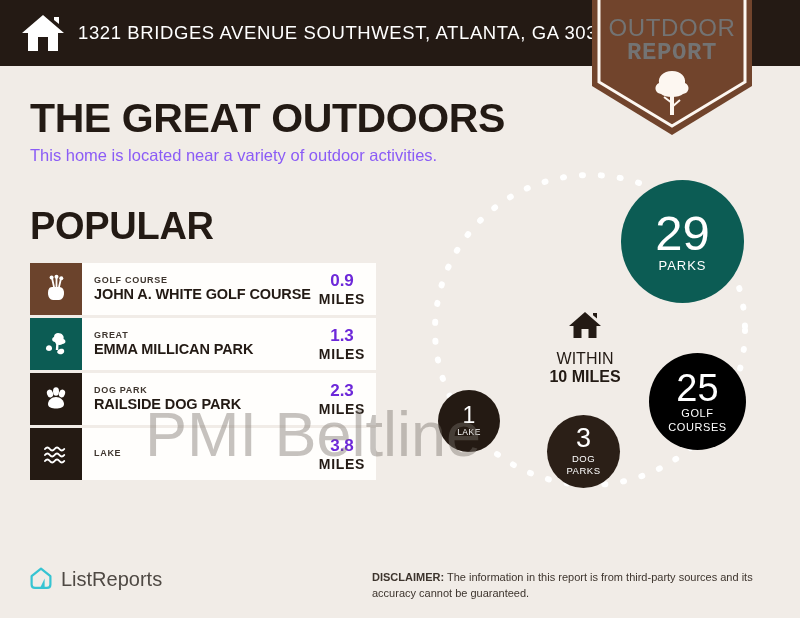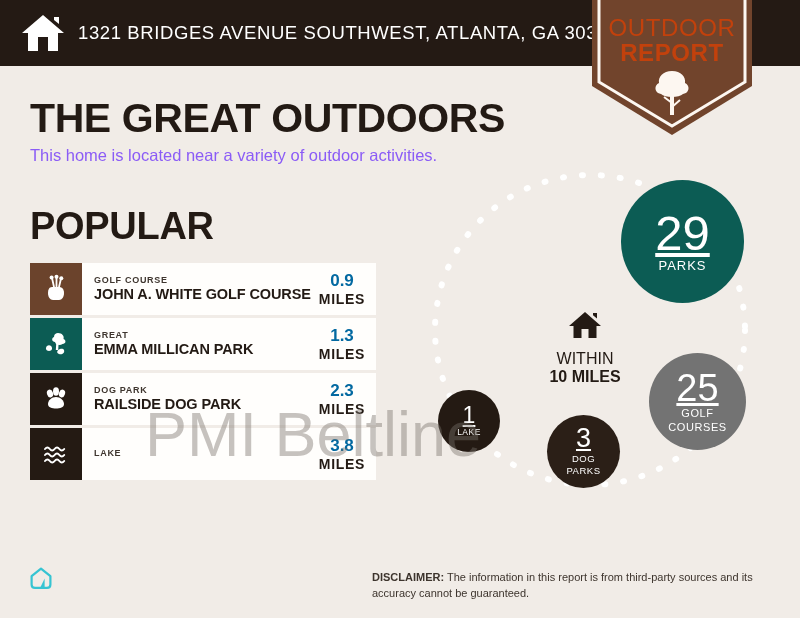--- a/index.html
+++ b/index.html
@@ -24,25 +24,25 @@
   }
 
   
   .badge {
     position: absolute; left: 592px; top: 0; width: 160px; height: 135px;
     z-index: 6;
   }
   .badge svg { display:block; }
   .badge-text {
     position: absolute; top: 16px; left: 0; width: 160px;
-    text-align: center; color: #c2410c; line-height: 1.04;
+    text-align: center; color: #737373; line-height: 1.04;
     pointer-events: none;
   }
   .badge-l1 { font-size: 24px; font-weight: 400; letter-spacing: 0.6px; display:block;}
-  .badge-l2 { font-size: 24px; font-weight: 700; letter-spacing: 0.6px; display:block;}
+  .badge-l2 { font-size: 24px; font-weight: 700; letter-spacing: 0.6px; display:block;font-family:Liberation Mono, monospace;}
 
   
   .title {
     position: absolute; left: 30px; top: 95px;
     font-size: 41px; font-weight: 700; letter-spacing: -0.4px;
     color: #231a14;
   }
   .subtitle {
     position: absolute; left: 30px; top: 146px;
     font-size: 16.5px; color: #8b5cf6; font-weight: 400;
@@ -74,40 +74,40 @@
     color: #3f362f; line-height: 1.2; margin-bottom: 1px;
   }
   .row-name {
     font-size: 14.5px; font-weight: 700; color: #231a14;
     line-height: 1.08; letter-spacing: -0.1px;
   }
   .row-dist {
     width: 62px; min-width: 62px; display: flex; flex-direction: column;
     align-items: center; justify-content: center; padding-right: 6px;
   }
-  .row-num { font-size: 17px; font-weight: 700; color: #0369a1; line-height: 1; }
+  .row-num { font-size: 17px; font-weight: 700; color: #6d28d9; line-height: 1; }
   .row-unit { font-size: 14px; font-weight: 700; letter-spacing: 0.7px; color: #231a14; margin-top: 2px; }
 
   
   .diagram { position: absolute; left: 400px; top: 170px; width: 400px; height: 380px; }
   .dots-svg { position: absolute; left: 0; top: 0; }
   .bubble {
     position: absolute; border-radius: 50%;
     display: flex; flex-direction: column;
     align-items: center; justify-content: center;
     color: #ffffff; text-align: center;
   }
-  .b-num { font-weight: 400; line-height: 0.95; text-decoration: underline; }
+  .b-num { font-weight: 400; line-height: 0.95; }
   .b-lbl { font-weight: 400; line-height: 1.08; }
 
   #bubble-parks { left: 221px; top: 10px; width: 123px; height: 123px; background: #0c5c54; }
   #bubble-parks .b-num { font-size: 49px; }
   #bubble-parks .b-lbl { font-size: 13px; letter-spacing: 1px; margin-top: 3px; }
 
-  #bubble-golf { left: 249px; top: 183px; width: 97px; height: 97px; background: #737373; }
+  #bubble-golf { left: 249px; top: 183px; width: 97px; height: 97px; background: #000000; }
   #bubble-golf .b-num { font-size: 38px; }
   #bubble-golf .b-lbl { font-size: 11px; letter-spacing: 0.6px; margin-top: 2px; }
 
   #bubble-dog { left: 147px; top: 245px; width: 73px; height: 73px; background: #2b1f17; }
   #bubble-dog .b-num { font-size: 27px; }
   #bubble-dog .b-lbl { font-size: 9.5px; letter-spacing: 0.5px; margin-top: 2px; }
 
   #bubble-lake { left: 38px; top: 220px; width: 62px; height: 62px; background: #241a13; }
   #bubble-lake .b-num { font-size: 23px; }
   #bubble-lake .b-lbl { font-size: 8.5px; letter-spacing: 0.5px; margin-top: 1px; }
@@ -296,17 +296,18 @@
 
 <div class="watermark">PMI Beltline</div>
 
 <div class="footer-logo">
   <span>
     <svg width="26" height="26" viewBox="0 0 26 26">
       <path d="M13 2.6 L22.4 10.2 L22.4 18.4 C22.4 20.4 21 21.8 19 21.8 L7 21.8 C5 21.8 3.6 20.4 3.6 18.4 L3.6 10.2 Z" fill="none" stroke="#36c4d2" stroke-width="2.2" stroke-linejoin="round"></path>
       <path d="M16.6 12.4 L16.6 21.8 L12.2 21.8 Z" fill="#36c4d2"></path>
     </svg>
   </span>
+  <span class="footer-logo-text">ListReports</span>
 </div>
 
 <div class="disclaimer">
   <b>DISCLAIMER:</b><span> The information in this report is from third-party sources and its accuracy cannot be guaranteed.</span>
 </div>
 
 </body></html>

